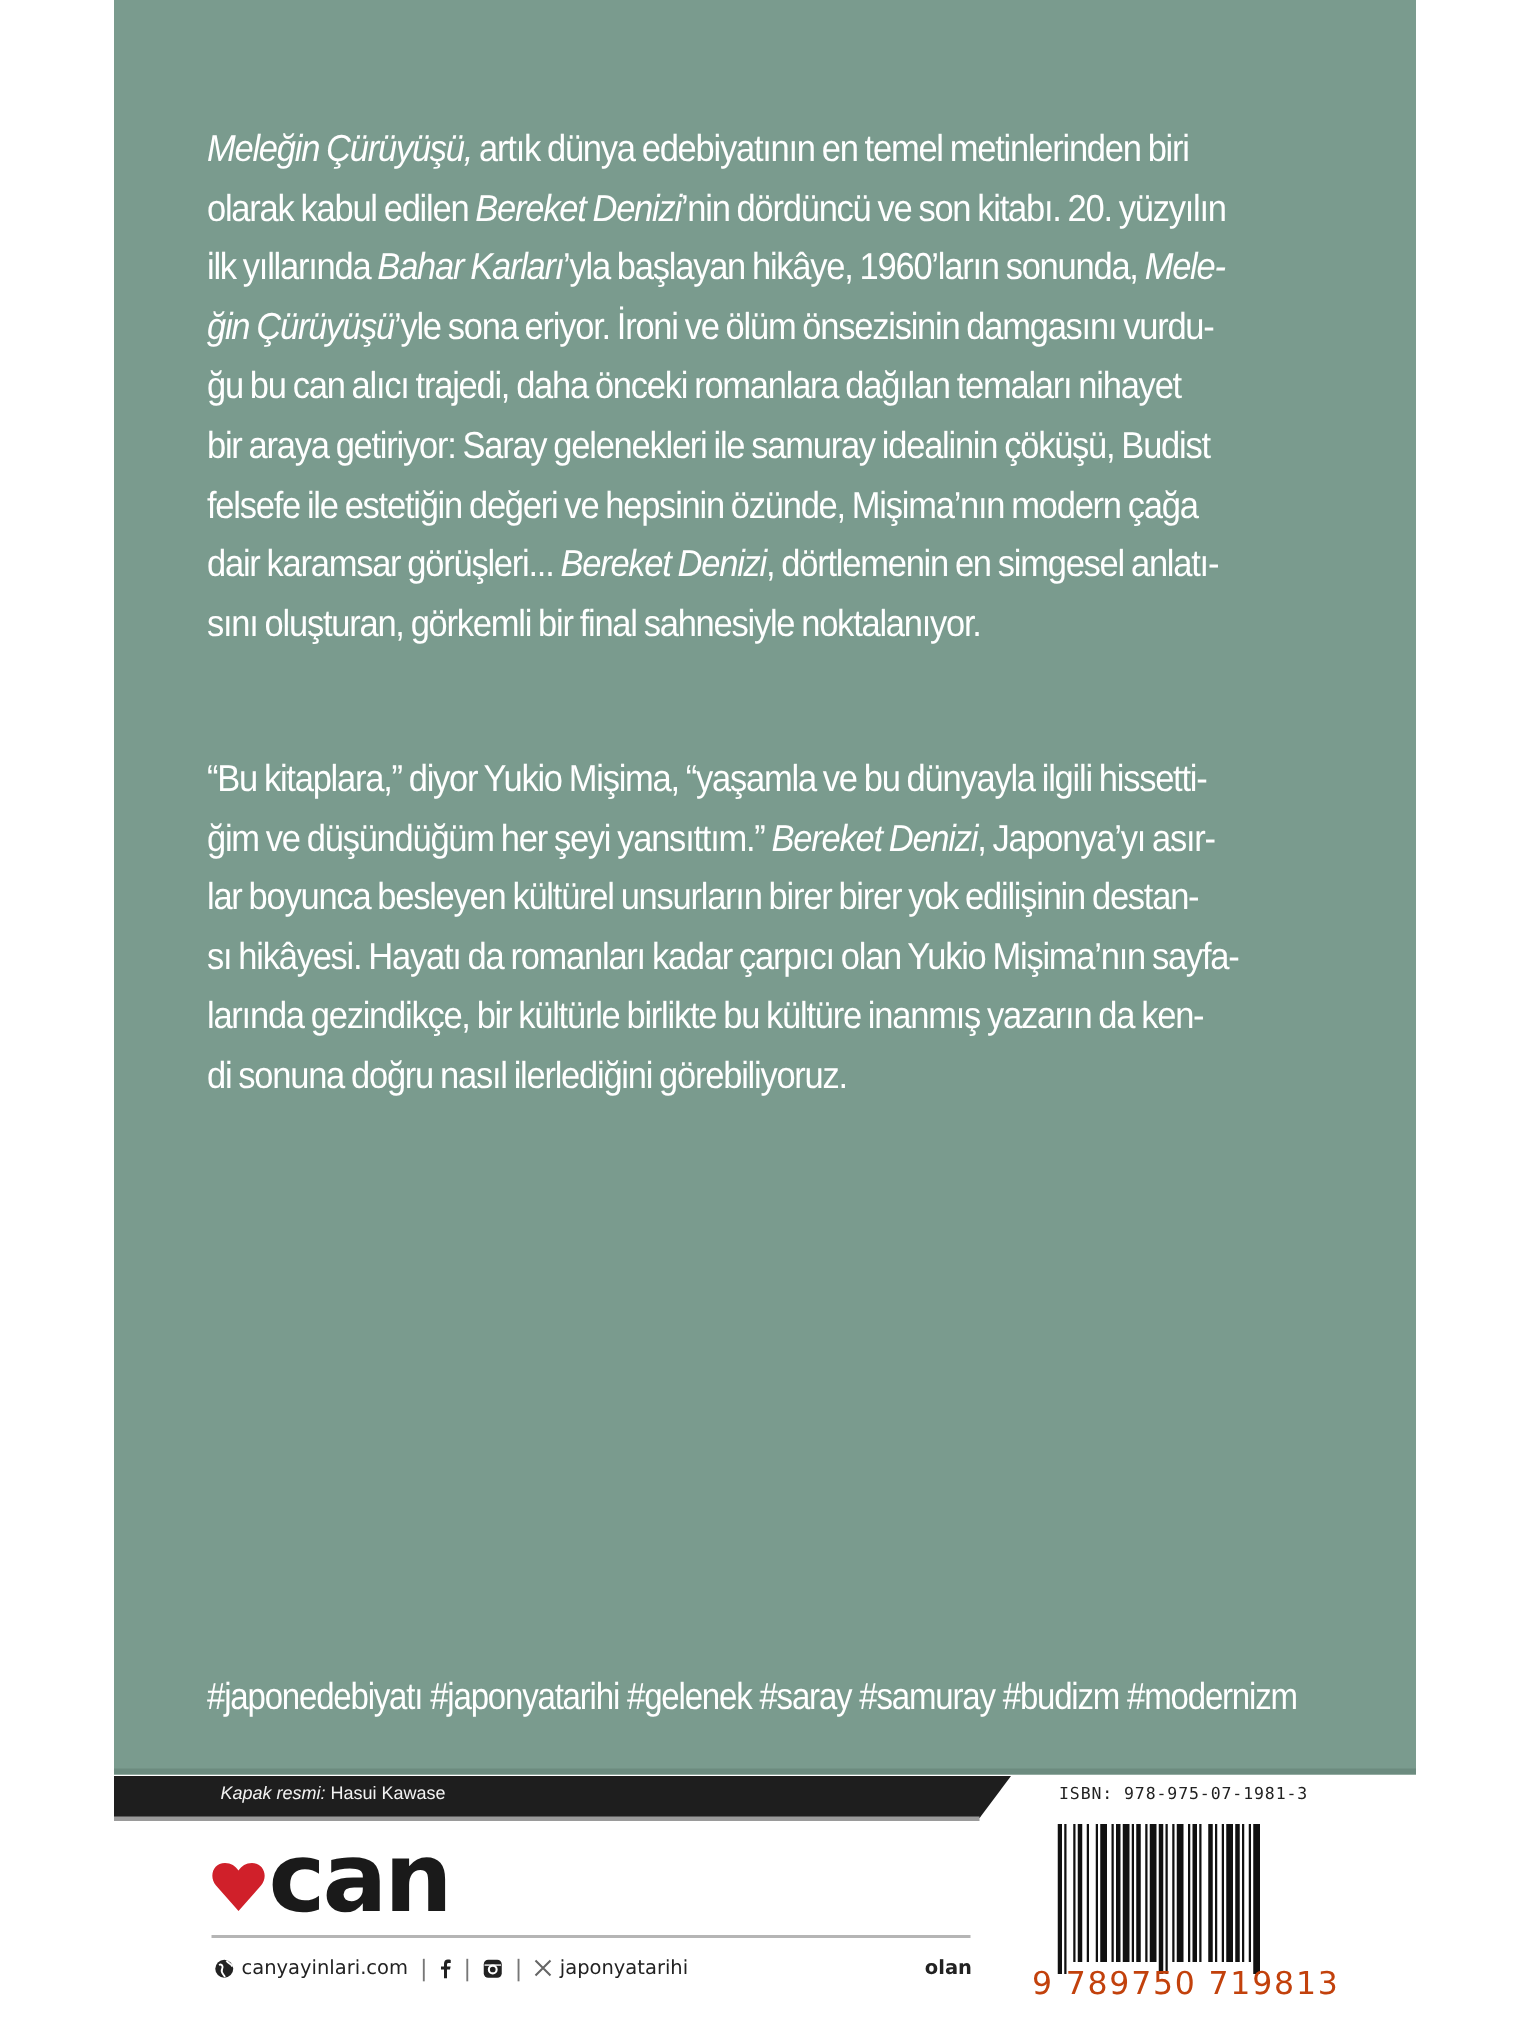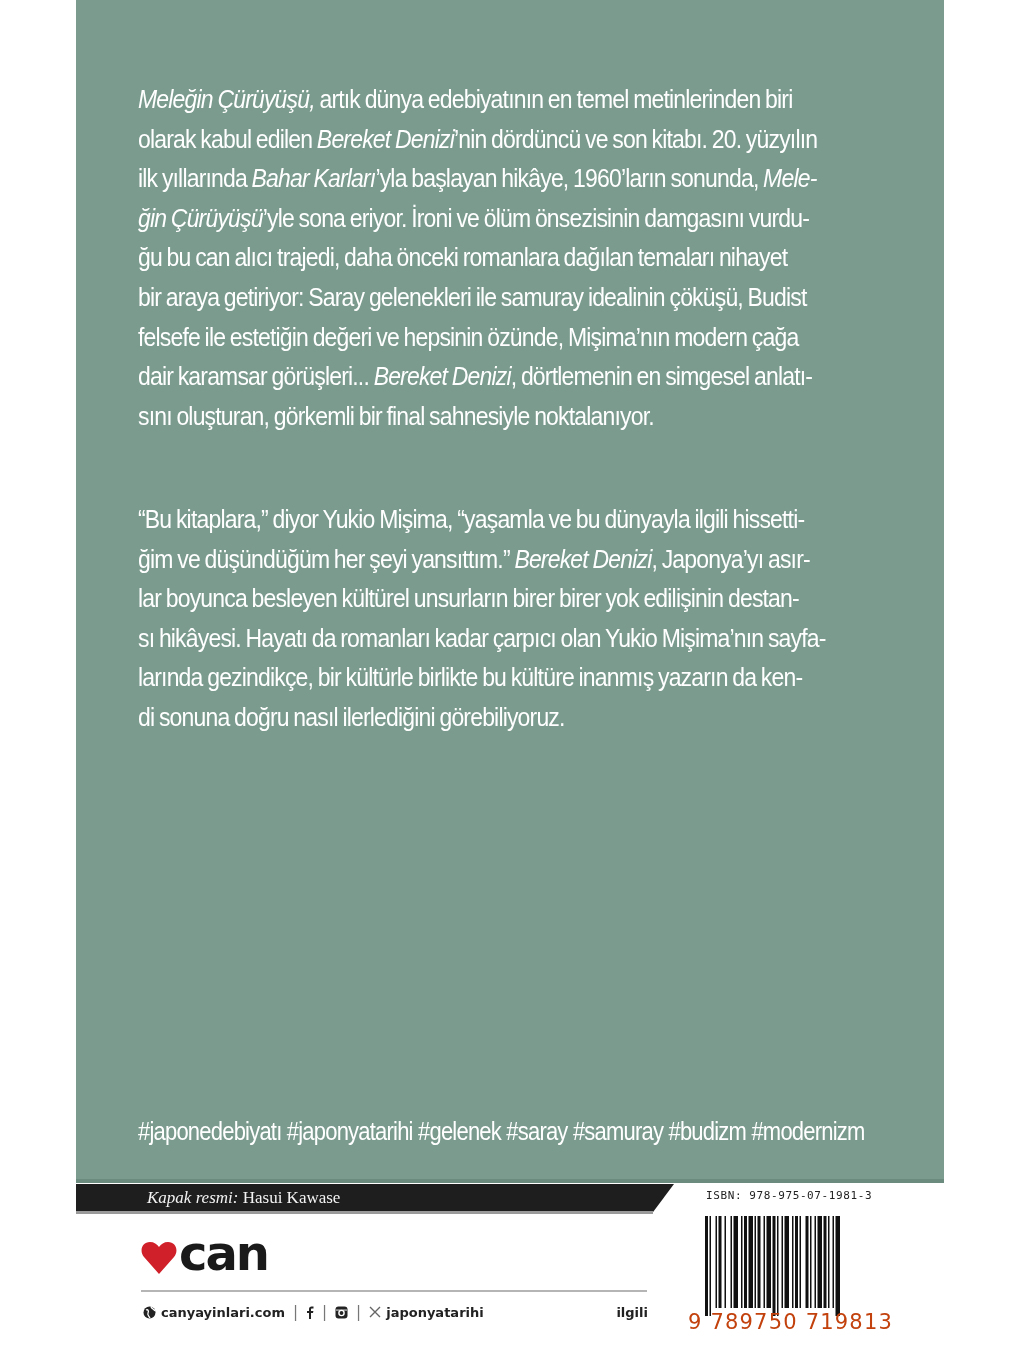--- a/index.html
+++ b/index.html
@@ -36,46 +36,46 @@
       position: absolute; left: 76px; top: 1184px; width: 598px; height: 28px;
       background: #1e1e1e;
       clip-path: polygon(0 0, 100% 0, 96.5% 100%, 0 100%);
     }
     .credit-band-shadow {
       position: absolute; left: 76px; top: 1211px; width: 577px; height: 3px;
       background: #9a9a9a;
     }
     .credit {
       position: absolute; left: 147px; top: 1188px;
-      font-family: Liberation Serif, serif; font-size: 17px; color: #f2f2f2;
+      font-family: Liberation Sans, sans-serif; font-size: 12px; color: #f2f2f2;
       white-space: nowrap;
     }
     .credit i { font-style: italic; }
     .logo {
       position: absolute; left: 141px; top: 1238px; height: 40px;
       display: flex; align-items: center;
     }
     .logo svg { display: block; }
     .logo-text {
       font-family: "DejaVu Sans", sans-serif; font-weight: bold;
-      font-size: 48px; line-height: 40px; color: #1a1a1a;
+      font-size: 64px; line-height: 40px; color: #1a1a1a;
       letter-spacing: -2px; margin-left: 2px; margin-top: -10px;
     }
     .rule {
       position: absolute; left: 141px; top: 1290px; width: 506px; height: 2px;
       background: #b5b5b5;
     }
     .footer-row {
       position: absolute; left: 143px; top: 1302px; width: 505px; height: 20px;
       font-family: "DejaVu Sans", sans-serif; font-size: 13px; color: #222222;
       display: flex; align-items: center;
     }
     .footer-row .sep { color: #777; margin: 0 8px; font-size: 15px; }
     .footer-row .ico { display: inline-flex; align-items: center; }
-    .footer-row .txt { margin-left: 5px; font-weight: bold; }
+    .footer-row .txt { margin-left: 5px; }
     .footer-row .genre { margin-left: auto; font-weight: bold; font-size: 13px; }
     .isbn-text {
       position: absolute; left: 706px; top: 1189px;
       font-family: "DejaVu Sans Mono", monospace; font-size: 11px; color: #222;
       letter-spacing: 0.6px; white-space: nowrap;
     }
     .barcode { position: absolute; left: 705px; top: 1216px; }
     .barcode-digits {
       position: absolute; left: 688px; top: 1310px;
       font-family: "DejaVu Sans", sans-serif; font-size: 21px; color: #c2410c;
@@ -147,21 +147,21 @@
         <rect x="1" y="3.6" width="11" height="0.9" fill="#fff"></rect>
       </svg>
   </span>
   <span class="sep">|</span>
   <span class="ico">
     <svg width="12" height="12" viewBox="0 0 12 12">
         <path d="M1 1 L11 11 M11 1 L1 11" stroke="#666" stroke-width="1.4"></path>
       </svg>
   </span>
   <span class="txt">japonyatarihi</span>
-  <span class="genre">ilgili</span>
+  <span class="genre">olan</span>
 </div>
 
 <div class="isbn-text">ISBN: 978-975-07-1981-3</div>
 <div class="barcode">
   <svg id="barcode-svg" width="172" height="100" viewBox="0 0 172 100">
       <rect x="0" y="0" width="3" height="100" fill="#111"></rect>
       <rect x="4.5" y="0" width="1.5" height="100" fill="#111"></rect>
       <rect x="10.5" y="0" width="1.5" height="92" fill="#111"></rect>
       <rect x="13.5" y="0" width="3" height="92" fill="#111"></rect>
       <rect x="19.5" y="0" width="1.5" height="92" fill="#111"></rect>

